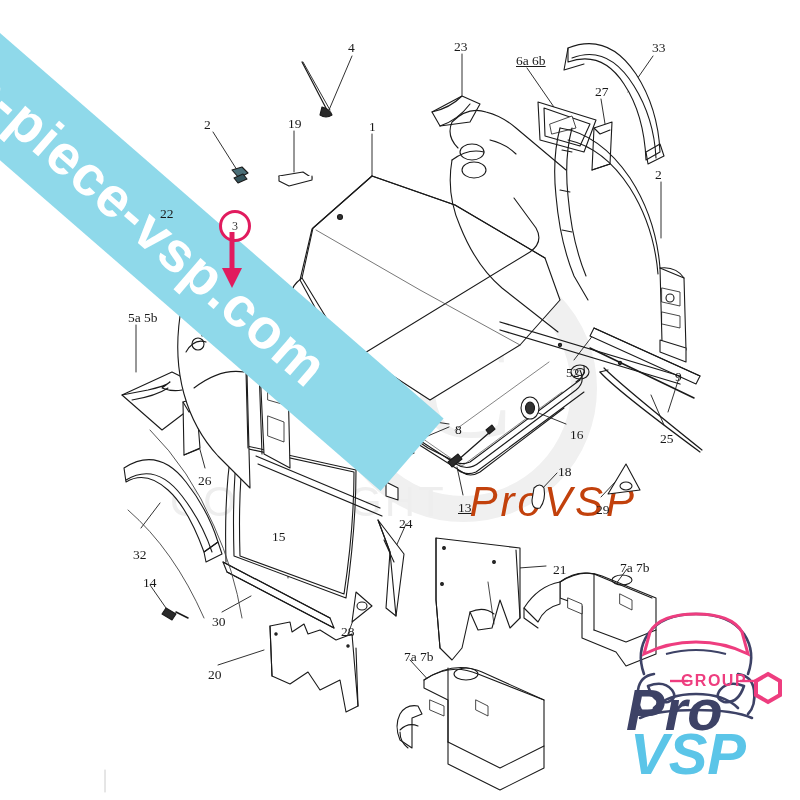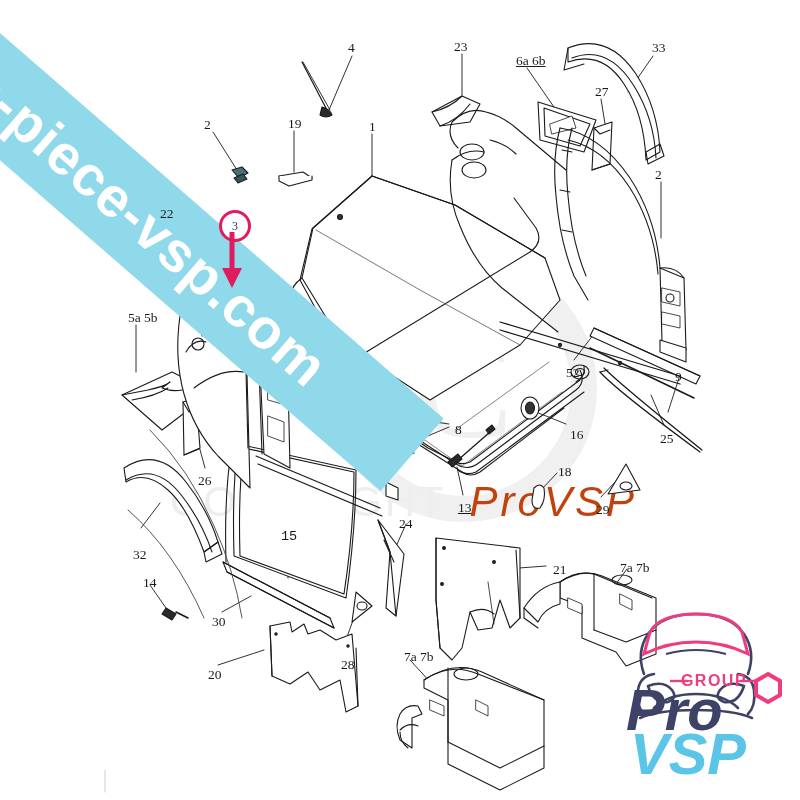--- a/index.html
+++ b/index.html
@@ -318,27 +318,27 @@
       <div class="lbl" style="left: 566px; top: 366px;">52</div>
       <div class="lbl" style="left: 675px; top: 370px;">9</div>
       <div class="lbl" style="left: 455px; top: 423px;">8</div>
       <div class="lbl" style="left: 570px; top: 428px;">16</div>
       <div class="lbl" style="left: 660px; top: 432px;">25</div>
       <div class="lbl" style="left: 198px; top: 474px;">26</div>
       <div class="lbl" style="left: 458px; top: 501px; text-decoration: underline;">13</div>
       <div class="lbl" style="left: 558px; top: 465px;">18</div>
       <div class="lbl" style="left: 596px; top: 503px;">29</div>
       <div class="lbl" style="left: 133px; top: 548px;">32</div>
-      <div class="lbl" style="left: 281px; top: 530px; font-family: Liberation Mono, monospace;">15</div>
+      <div class="lbl" style="left: 272px; top: 530px;">15</div>
       <div class="lbl" style="left: 399px; top: 517px;">24</div>
       <div class="lbl" style="left: 553px; top: 563px;">21</div>
       <div class="lbl" style="left: 620px; top: 561px;">7a 7b</div>
       <div class="lbl" style="left: 143px; top: 576px;">14</div>
       <div class="lbl" style="left: 212px; top: 615px;">30</div>
-      <div class="lbl" style="left: 341px; top: 658px;">28</div>
+      <div class="lbl" style="left: 341px; top: 625px;">28</div>
       <div class="lbl" style="left: 208px; top: 668px;">20</div>
       <div class="lbl" style="left: 404px; top: 650px;">7a 7b</div>
     </div>
 
   <div id="callout">
     <div class="cc">
       <span>3</span>
     </div>
     <svg width="40" height="62" style="position:absolute;left:-4px;top:22px;">
       <path d="M17,0 L17,40" stroke="#e11b5e" stroke-width="5" fill="none"></path>

